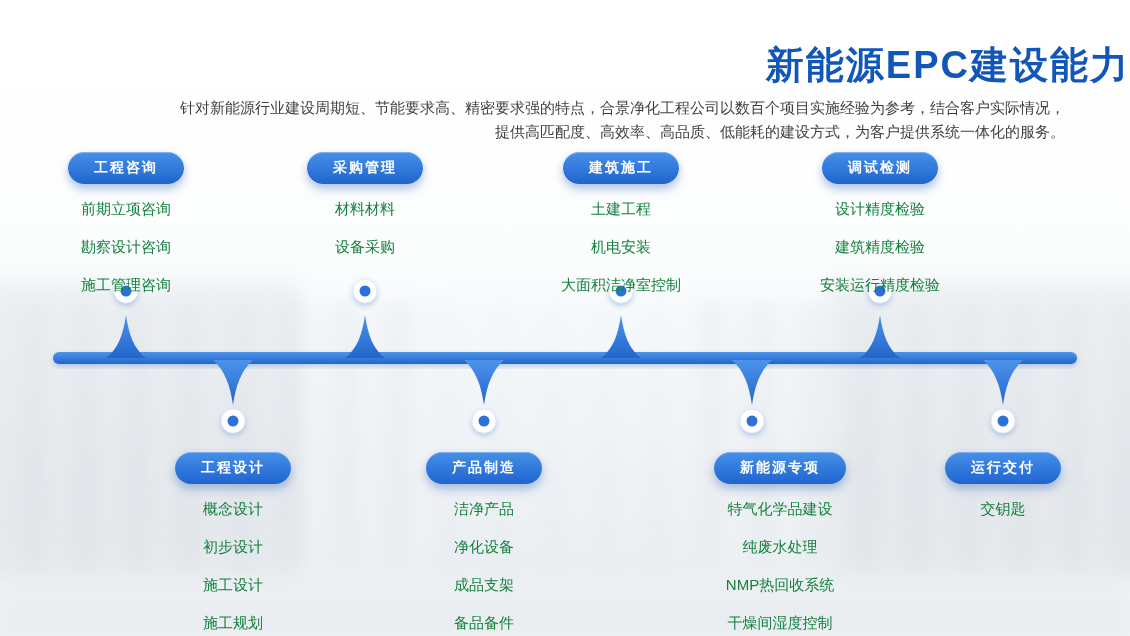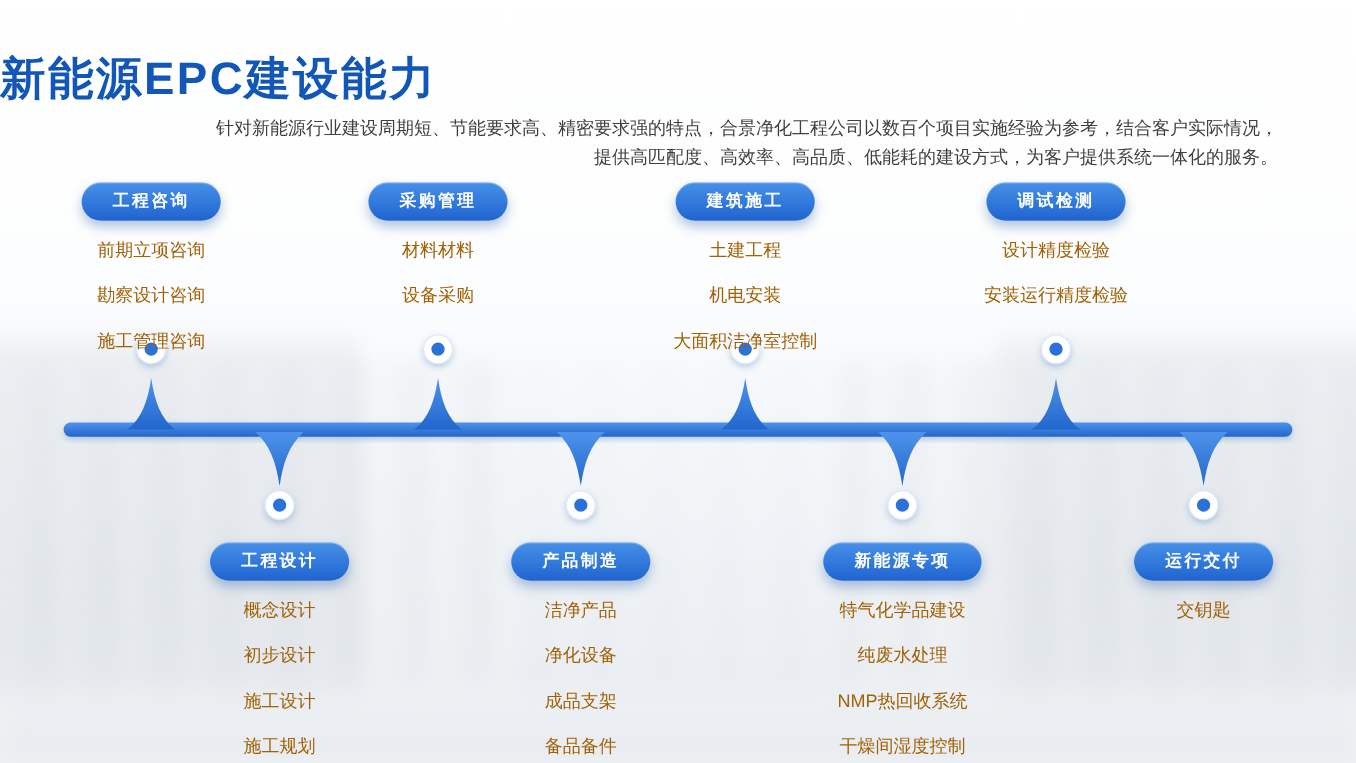--- a/index.html
+++ b/index.html
@@ -21,35 +21,35 @@
     background:linear-gradient(180deg,rgba(130,148,165,.55),rgba(108,124,140,.35));opacity:.45;}
   .machinery-right{position:absolute;right:-30px;top:280px;width:330px;height:300px;
     background:linear-gradient(180deg,rgba(130,148,165,.55),rgba(108,124,140,.35));opacity:.45;}
   .corridor{position:absolute;left:430px;top:300px;width:270px;height:280px;
     background:linear-gradient(180deg,rgba(235,242,248,.9),rgba(205,215,225,.6));opacity:.8;}
   .floor{position:absolute;left:0;right:0;bottom:0;height:90px;
     background:linear-gradient(180deg,rgba(214,221,229,.1),rgba(196,205,214,.7));}
   .bg-overlay{position:absolute;inset:0;
     background:linear-gradient(180deg,rgba(255,255,255,.95) 0%,rgba(255,255,255,.88) 22%,rgba(255,255,255,.6) 48%,rgba(255,255,255,.52) 75%,rgba(255,255,255,.55) 100%);}
   
-  .title{position:absolute;left:0;right:0;top:40px;text-align:left;z-index:3;
+  .title{position:absolute;left:0;right:0;top:40px;text-align:right;z-index:3;
     font-size:38px;font-weight:bold;color:#1257b8;letter-spacing:2px;}
   .desc{position:absolute;left:65px;right:65px;top:96px;z-index:3;text-align:right;
     font-size:15px;line-height:24px;color:#3f3f3f;}
   
   .timeline-svg{position:absolute;left:0;top:0;z-index:1;}
   
   .col{position:absolute;transform:translateX(-50%);z-index:2;text-align:center;white-space:nowrap;}
   .pill{display:inline-block;padding:7px 26px;border-radius:999px;
     background:linear-gradient(180deg,#459or 0%,#1f64cf 100%);
     background:linear-gradient(180deg,#4690e9 0%,#1f64cf 100%);
     color:#fff;font-size:14px;font-weight:bold;letter-spacing:2px;
     box-shadow:0 5px 10px rgba(28,86,170,.35), inset 0 1px 0 rgba(255,255,255,.3);}
   .points{list-style:none;margin:11px 0 0 0;padding:0;}
-  .points li{font-size:15px;line-height:26px;color:#a16207;margin-top:12px;}
+  .points li{font-size:15px;line-height:26px;color:#15803d;margin-top:12px;}
 </style>
 </head>
 <body>
 
 <div class="bg">
   <div class="bg-base"></div>
   <div class="bg-photo">
     <div class="machinery-band"></div>
     <div class="machinery-left"></div>
     <div class="machinery-right"></div>
@@ -146,20 +146,21 @@
     <li>大面积洁净室控制</li>
   </ul>
 </div>
 
 <div class="col" style="left:880px;top:152px">
   <div class="pill">
     <span>调试检测</span>
   </div>
   <ul class="points">
     <li>设计精度检验</li>
+    <li>建筑精度检验</li>
     <li>安装运行精度检验</li>
   </ul>
 </div>
 
 <div class="col" style="left:233px;top:452px">
   <div class="pill">
     <span>工程设计</span>
   </div>
   <ul class="points">
     <li>概念设计</li>
@@ -174,21 +175,21 @@
     <span>产品制造</span>
   </div>
   <ul class="points">
     <li>洁净产品</li>
     <li>净化设备</li>
     <li>成品支架</li>
     <li>备品备件</li>
   </ul>
 </div>
 
-<div class="col" style="left:752px;top:452px">
+<div class="col" style="left:780px;top:452px">
   <div class="pill">
     <span>新能源专项</span>
   </div>
   <ul class="points">
     <li>特气化学品建设</li>
     <li>纯废水处理</li>
     <li>NMP热回收系统</li>
     <li>干燥间湿度控制</li>
   </ul>
 </div>

